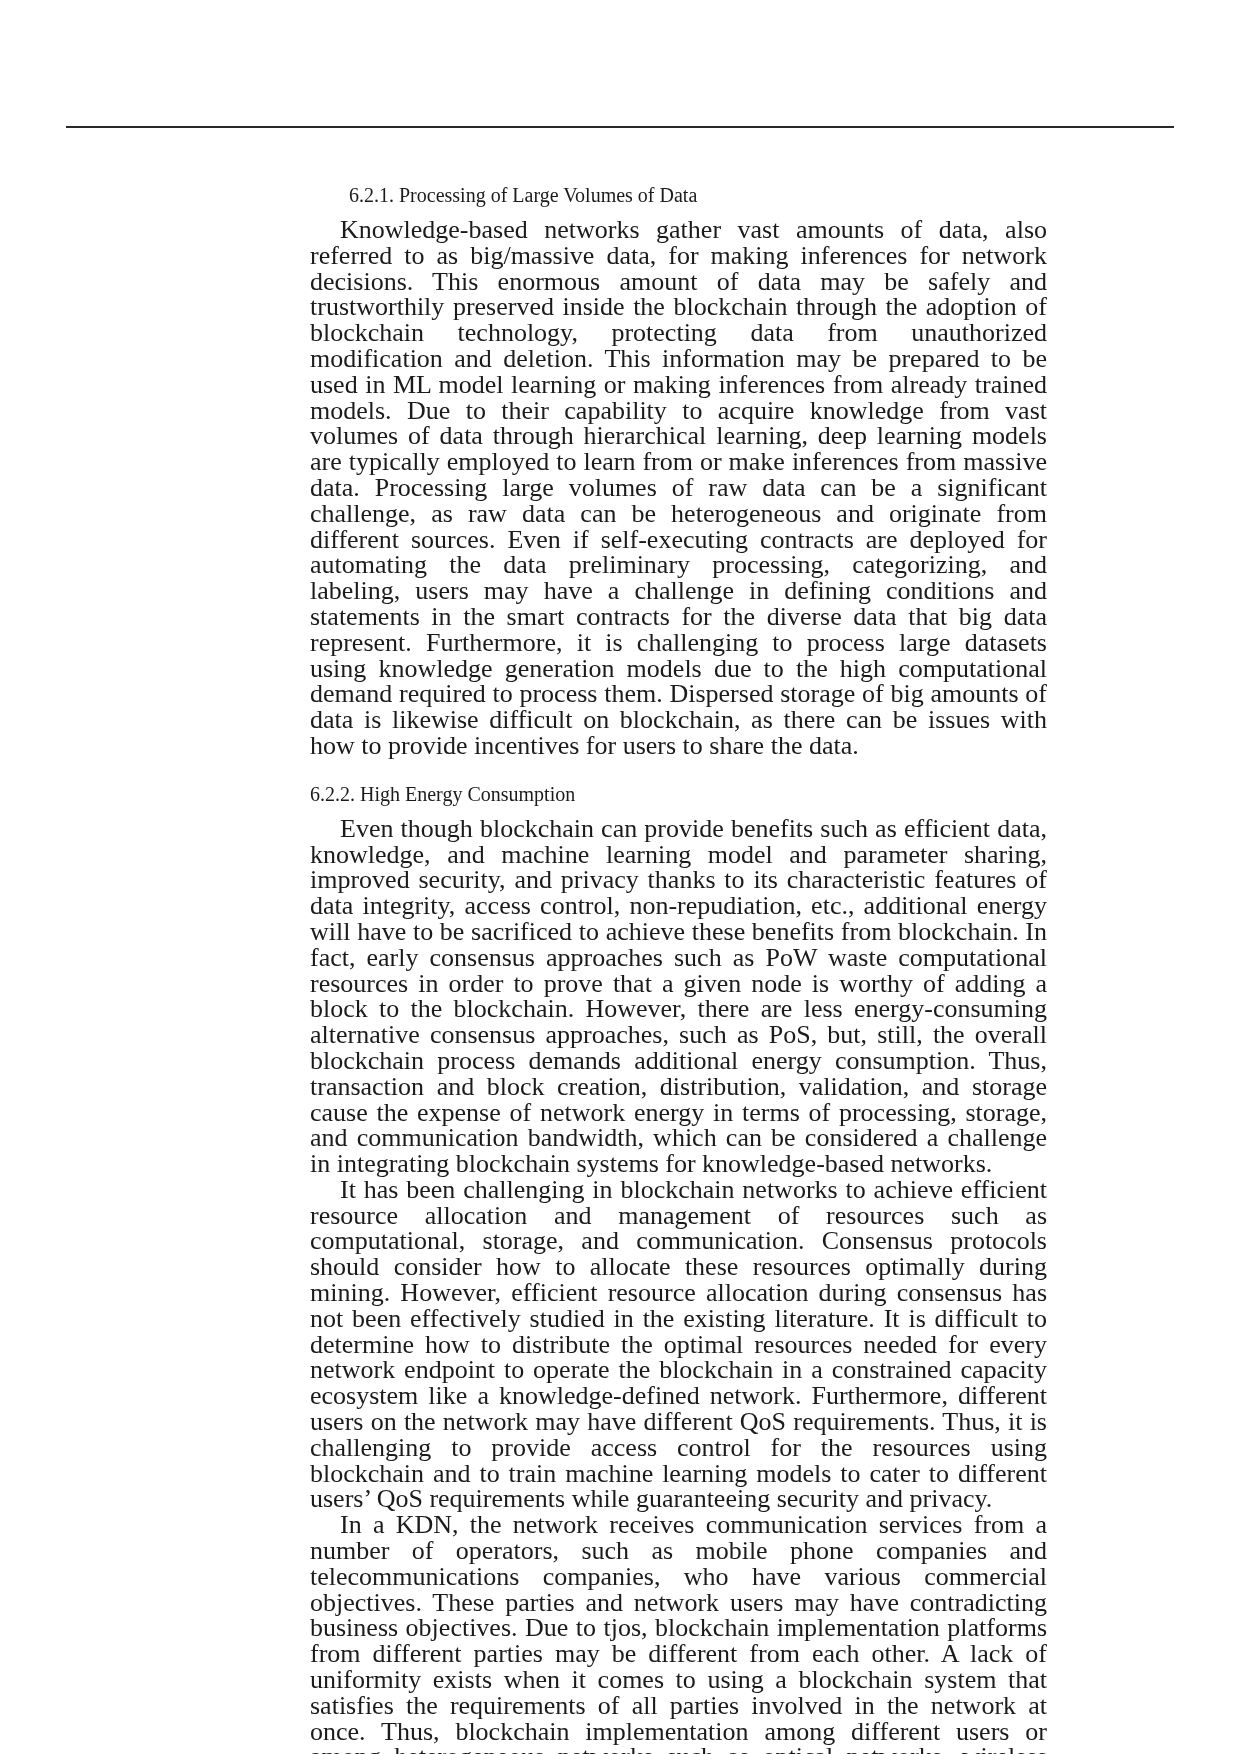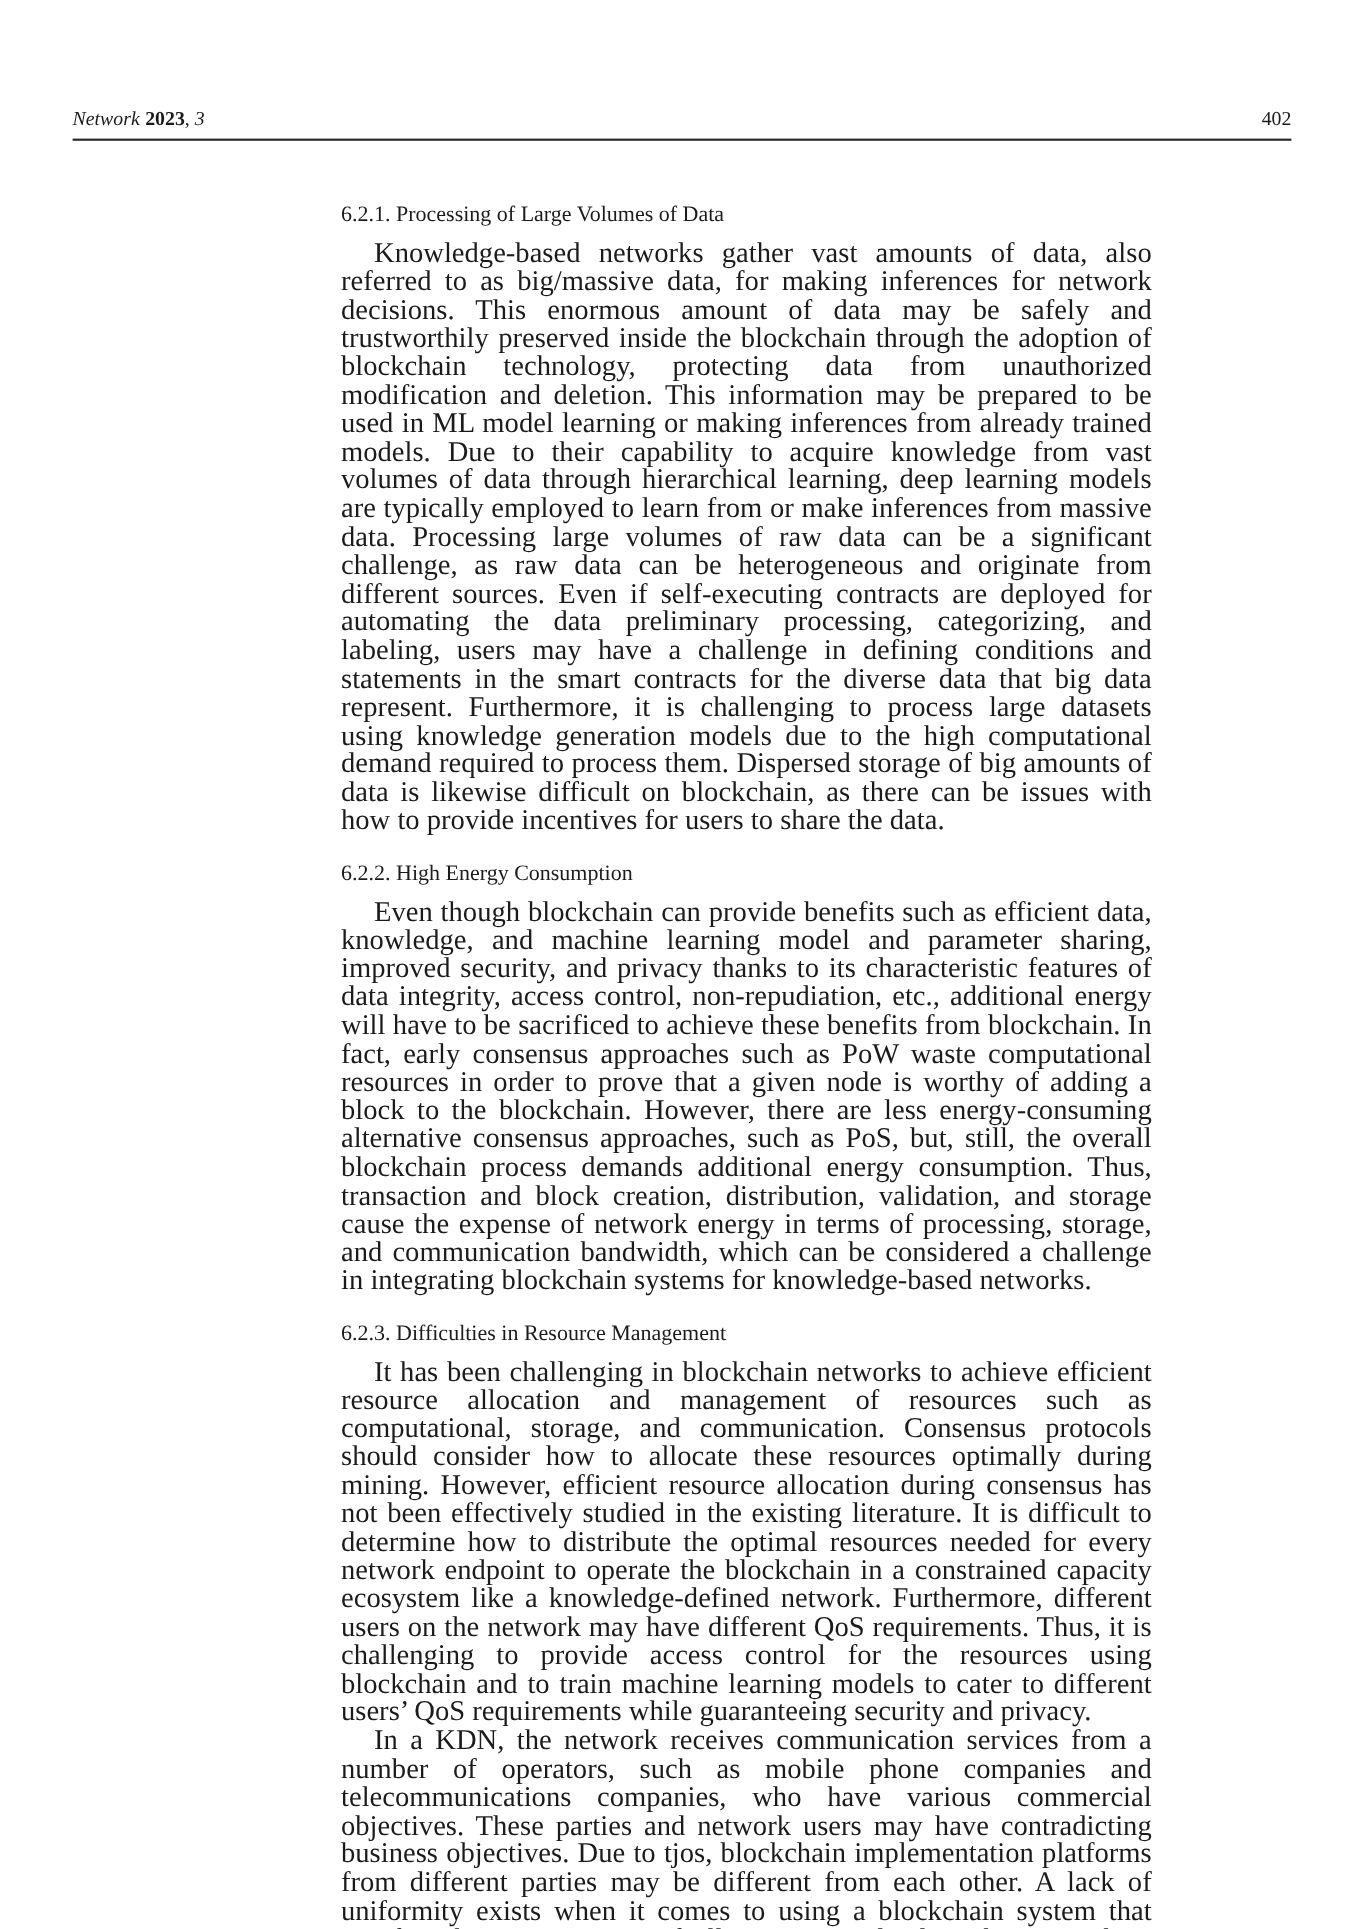--- a/index.html
+++ b/index.html
@@ -47,58 +47,51 @@
     left: 310px;
     width: 737px;
   }
   .section-heading {
     font-size: 20px;
     line-height: 26px;
     font-weight: 400;
     margin: 22px 0 9px 0;
     color: #1b1b1b;
   }
-  .section:first-child .section-heading { margin-top: 0; }
+  .section:first-child .section-heading { margin-top: 0; margin-left: 39px; }
   .section-paragraph {
     font-size: 26px;
     line-height: 25.8px;
     text-align: justify;
     text-indent: 30px;
     margin: 0;
     color: #1b1b1b;
   }
 </style>
 </head>
 <body>
 
 <div class="page">
 
-  <div class="running-head">
-    <span>
-      <span class="journal">Network</span><span class="year">2023</span><span>, </span><span class="volume">3</span>
-    </span>
-    <span>402</span>
-  </div>
 
   <div class="head-rule"></div>
 
   <div class="main-col">
 
     <div class="section">
       <div class="section-heading">6.2.1. Processing of Large Volumes of Data</div>
       <p class="section-paragraph">Knowledge-based networks gather vast amounts of data, also referred to as big/massive data, for making inferences for network decisions. This enormous amount of data may be safely and trustworthily preserved inside the blockchain through the adoption of blockchain technology, protecting data from unauthorized modification and deletion. This information may be prepared to be used in ML model learning or making inferences from already trained models. Due to their capability to acquire knowledge from vast volumes of data through hierarchical learning, deep learning models are typically employed to learn from or make inferences from massive data. Processing large volumes of raw data can be a significant challenge, as raw data can be heterogeneous and originate from different sources. Even if self-executing contracts are deployed for automating the data preliminary processing, categorizing, and labeling, users may have a challenge in defining conditions and statements in the smart contracts for the diverse data that big data represent. Furthermore, it is challenging to process large datasets using knowledge generation models due to the high computational demand required to process them. Dispersed storage of big amounts of data is likewise difficult on blockchain, as there can be issues with how to provide incentives for users to share the data.</p>
     </div>
 
     <div class="section">
       <div class="section-heading">6.2.2. High Energy Consumption</div>
       <p class="section-paragraph">Even though blockchain can provide benefits such as efficient data, knowledge, and machine learning model and parameter sharing, improved security, and privacy thanks to its characteristic features of data integrity, access control, non-repudiation, etc., additional energy will have to be sacrificed to achieve these benefits from blockchain. In fact, early consensus approaches such as PoW waste computational resources in order to prove that a given node is worthy of adding a block to the blockchain. However, there are less energy-consuming alternative consensus approaches, such as PoS, but, still, the overall blockchain process demands additional energy consumption. Thus, transaction and block creation, distribution, validation, and storage cause the expense of network energy in terms of processing, storage, and communication bandwidth, which can be considered a challenge in integrating blockchain systems for knowledge-based networks.</p>
     </div>
 
     <div class="section">
-      <div class="section-heading">6.2.3. Difficulties in Resource Management</div>
       <p class="section-paragraph">It has been challenging in blockchain networks to achieve efficient resource allocation and management of resources such as computational, storage, and communication. Consensus protocols should consider how to allocate these resources optimally during mining. However, efficient resource allocation during consensus has not been effectively studied in the existing literature. It is difficult to determine how to distribute the optimal resources needed for every network endpoint to operate the blockchain in a constrained capacity ecosystem like a knowledge-defined network. Furthermore, different users on the network may have different QoS requirements. Thus, it is challenging to provide access control for the resources using blockchain and to train machine learning models to cater to different users’ QoS requirements while guaranteeing security and privacy.</p>
     </div>
 
     <div class="section">
       <p class="section-paragraph">In a KDN, the network receives communication services from a number of operators, such as mobile phone companies and telecommunications companies, who have various commercial objectives. These parties and network users may have contradicting business objectives. Due to tjos, blockchain implementation platforms from different parties may be different from each other. A lack of uniformity exists when it comes to using a blockchain system that satisfies the requirements of all parties involved in the network at once. Thus, blockchain implementation among different users or among heterogeneous networks such as optical networks, wireless networks, wired networks, etc. can be different, and, thus, there is an issue with the interoperability of these different blockchain networks. For instance, the consensus algorithm used in one blockchain network can be different from</p>
     </div>
 
   </div>
 
 </div>

